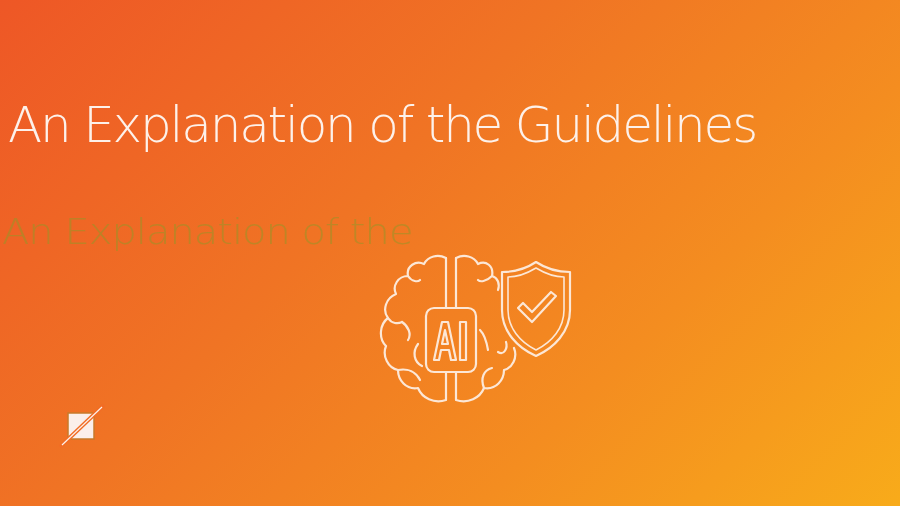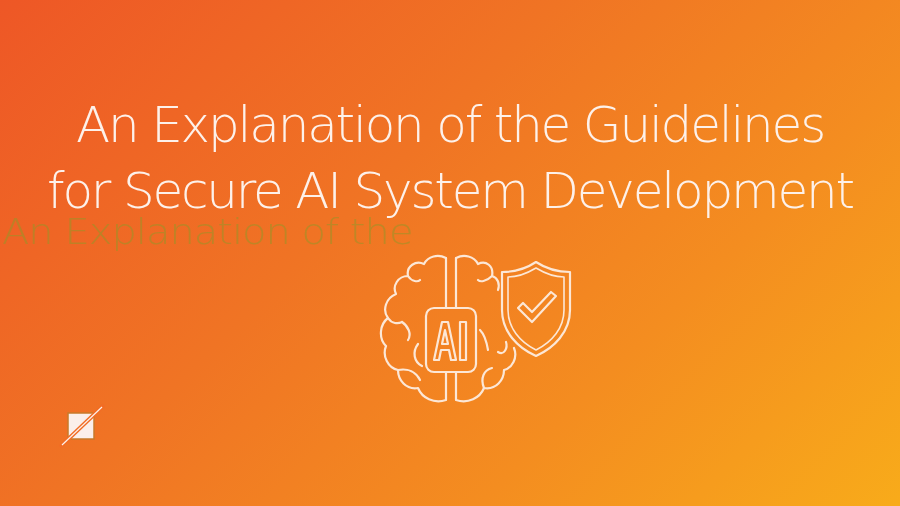--- a/index.html
+++ b/index.html
@@ -6,22 +6,22 @@
     body {
       width: 900px; height: 506px; overflow: hidden; position: relative;
       font-family: "Liberation Sans", "DejaVu Sans", sans-serif;
     }
     .banner {
       position: absolute; inset: 0;
       background:
         linear-gradient(135deg, #EE5726 0%, #F07424 40%, #F48D20 70%, #F8AB1A 100%);
     }
     .title {
-      position: absolute; left: 0; right: 0; top: 92px;
-      text-align: center; color: #FDF1EA;
+      position: absolute; left: 8px; right: 0; top: 92px;
+      color: #FDF1EA;
       font-family: "DejaVu Sans", sans-serif;
       font-weight: 200;
       font-size: 50px; line-height: 66px;
       letter-spacing: -2.2px;
       -webkit-text-stroke: 0px;
     }
     .title .line { display: block; white-space: nowrap; }
     .ghost {
       position: absolute; left: 2px; top: 208px;
       color: rgba(150,150,40,0.55);
@@ -38,21 +38,20 @@
   </style>
 </head>
 <body>
 
 <div class="banner">
 
   <div class="ghost">An Explanation of the</div>
 
   <h1 class="title" style="margin:0;">
     <span class="line">An Explanation of the Guidelines</span>
-    <span class="line">for Secure AI System Development</span>
   </h1>
 
   <div class="icon-wrap">
     <svg width="210" height="162" viewBox="0 0 210 162" fill="none" stroke-linecap="round" stroke-linejoin="round">
       <g stroke="#FCE7D6" stroke-width="2.2">
 
         <path d="M78 6 C70 2 60 4 56 12 C48 8 38 14 40 24 C44 30 50 30 52 28 M40 24 C30 24 24 34 28 42 C18 46 14 58 20 66 C24 72 30 72 34 70 M20 66 C12 72 10 86 18 94 C14 104 20 116 30 118 C30 128 38 138 50 136 C54 146 66 152 78 148 L78 120"></path>
         <path d="M34 70 C40 74 44 82 40 88"></path>
         <path d="M30 118 C40 116 48 120 52 128"></path>
         <path d="M50 92 C44 100 46 110 54 114"></path>

